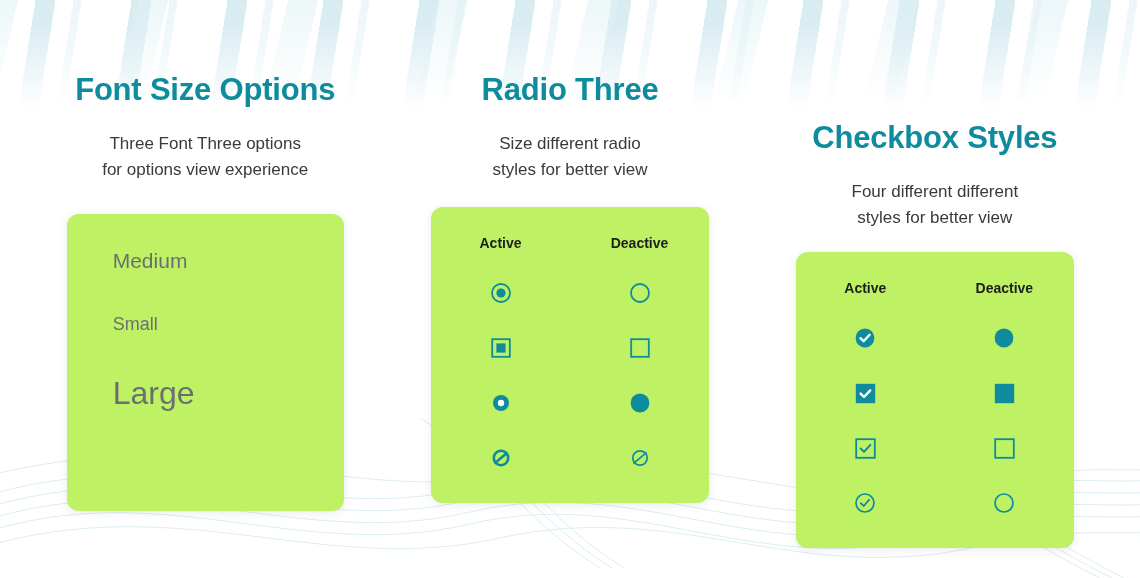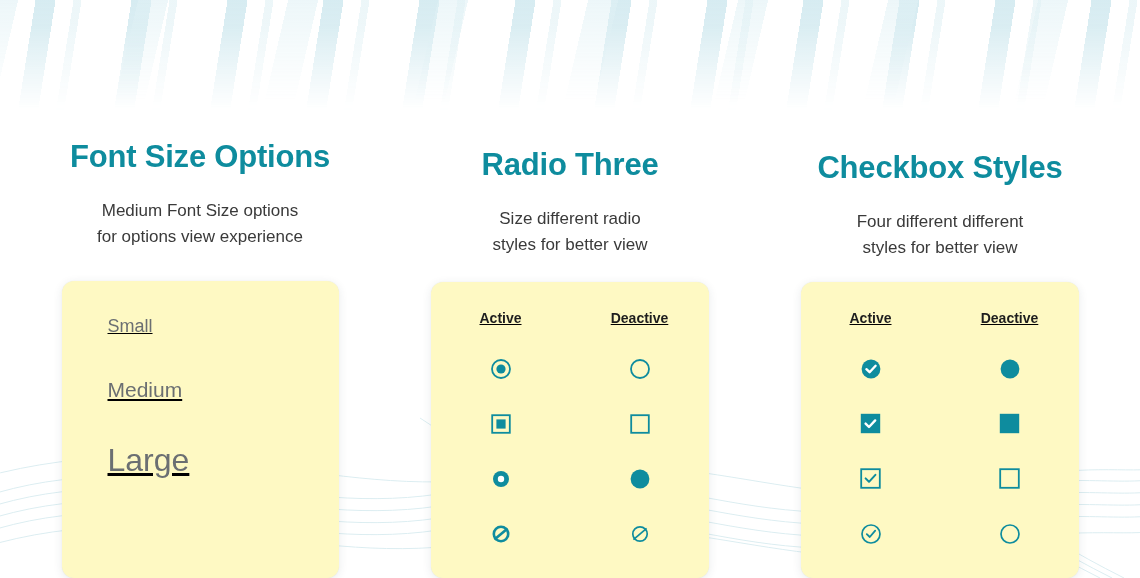--- a/index.html
+++ b/index.html
@@ -69,23 +69,22 @@
     -webkit-mask-image: linear-gradient(to bottom, rgba(0,0,0,.9) 0%, rgba(0,0,0,0) 100%);
             mask-image: linear-gradient(to bottom, rgba(0,0,0,.9) 0%, rgba(0,0,0,0) 100%);
   }
 
   .waves { position: absolute; left: 0; bottom: 0; width: 1140px; height: 200px; }
 
   
   .columns {
     position: relative;
     display: flex;
-    padding: 0;
+    padding: 8px;
     height: 100%;
-    align-items: flex-end;
   }
 
   .column {
     position: relative;
     text-align: center;
   }
   .col-1 { width: 400px; padding-top: 66px; }
   .col-2 { width: 340px; padding-top: 66px; }
   .col-3 { width: 400px; padding-top: 66px; margin-top: 48px; }
 
@@ -99,24 +98,23 @@
 
   .col-sub {
     margin-top: 26px;
     color: #3a3a3a;
     font-size: 17px;
     line-height: 1.52;
   }
 
   
   .card {
-    background: #fef9c3;
+    background: #bef264;
     border-radius: 12px;
     box-shadow: 0 2px 10px rgba(40,60,70,0.10), 0 0 1px rgba(40,60,70,0.10);
-    text-decoration: underline;
   }
 
   .card-font {
     width: 277px;
     height: 297px;
     margin: 31px auto 0;
     padding: 36px 0 0 46px;
     text-align: left;
   }
 
@@ -175,27 +173,27 @@
       <path d="M884,40 C964,100 1024,150 1124,200"></path>
     </g>
   </svg>
 </div>
 
 <div class="columns">
 
   <div class="column col-1">
     <div class="col-title">Font Size Options</div>
     <div class="col-sub">
-      <div>Medium Font Size options</div>
+      <div>Three Font Three options</div>
       <div>for options view experience</div>
     </div>
 
     <div class="card card-font">
+      <div class="font-item medium">Medium</div>
       <div class="font-item small">Small</div>
-      <div class="font-item medium">Medium</div>
       <div class="font-item large">Large</div>
     </div>
   </div>
 
   <div class="column col-2">
     <div class="col-title">Radio Three</div>
     <div class="col-sub">
       <div>Size different radio</div>
       <div>styles for better view</div>
     </div>

